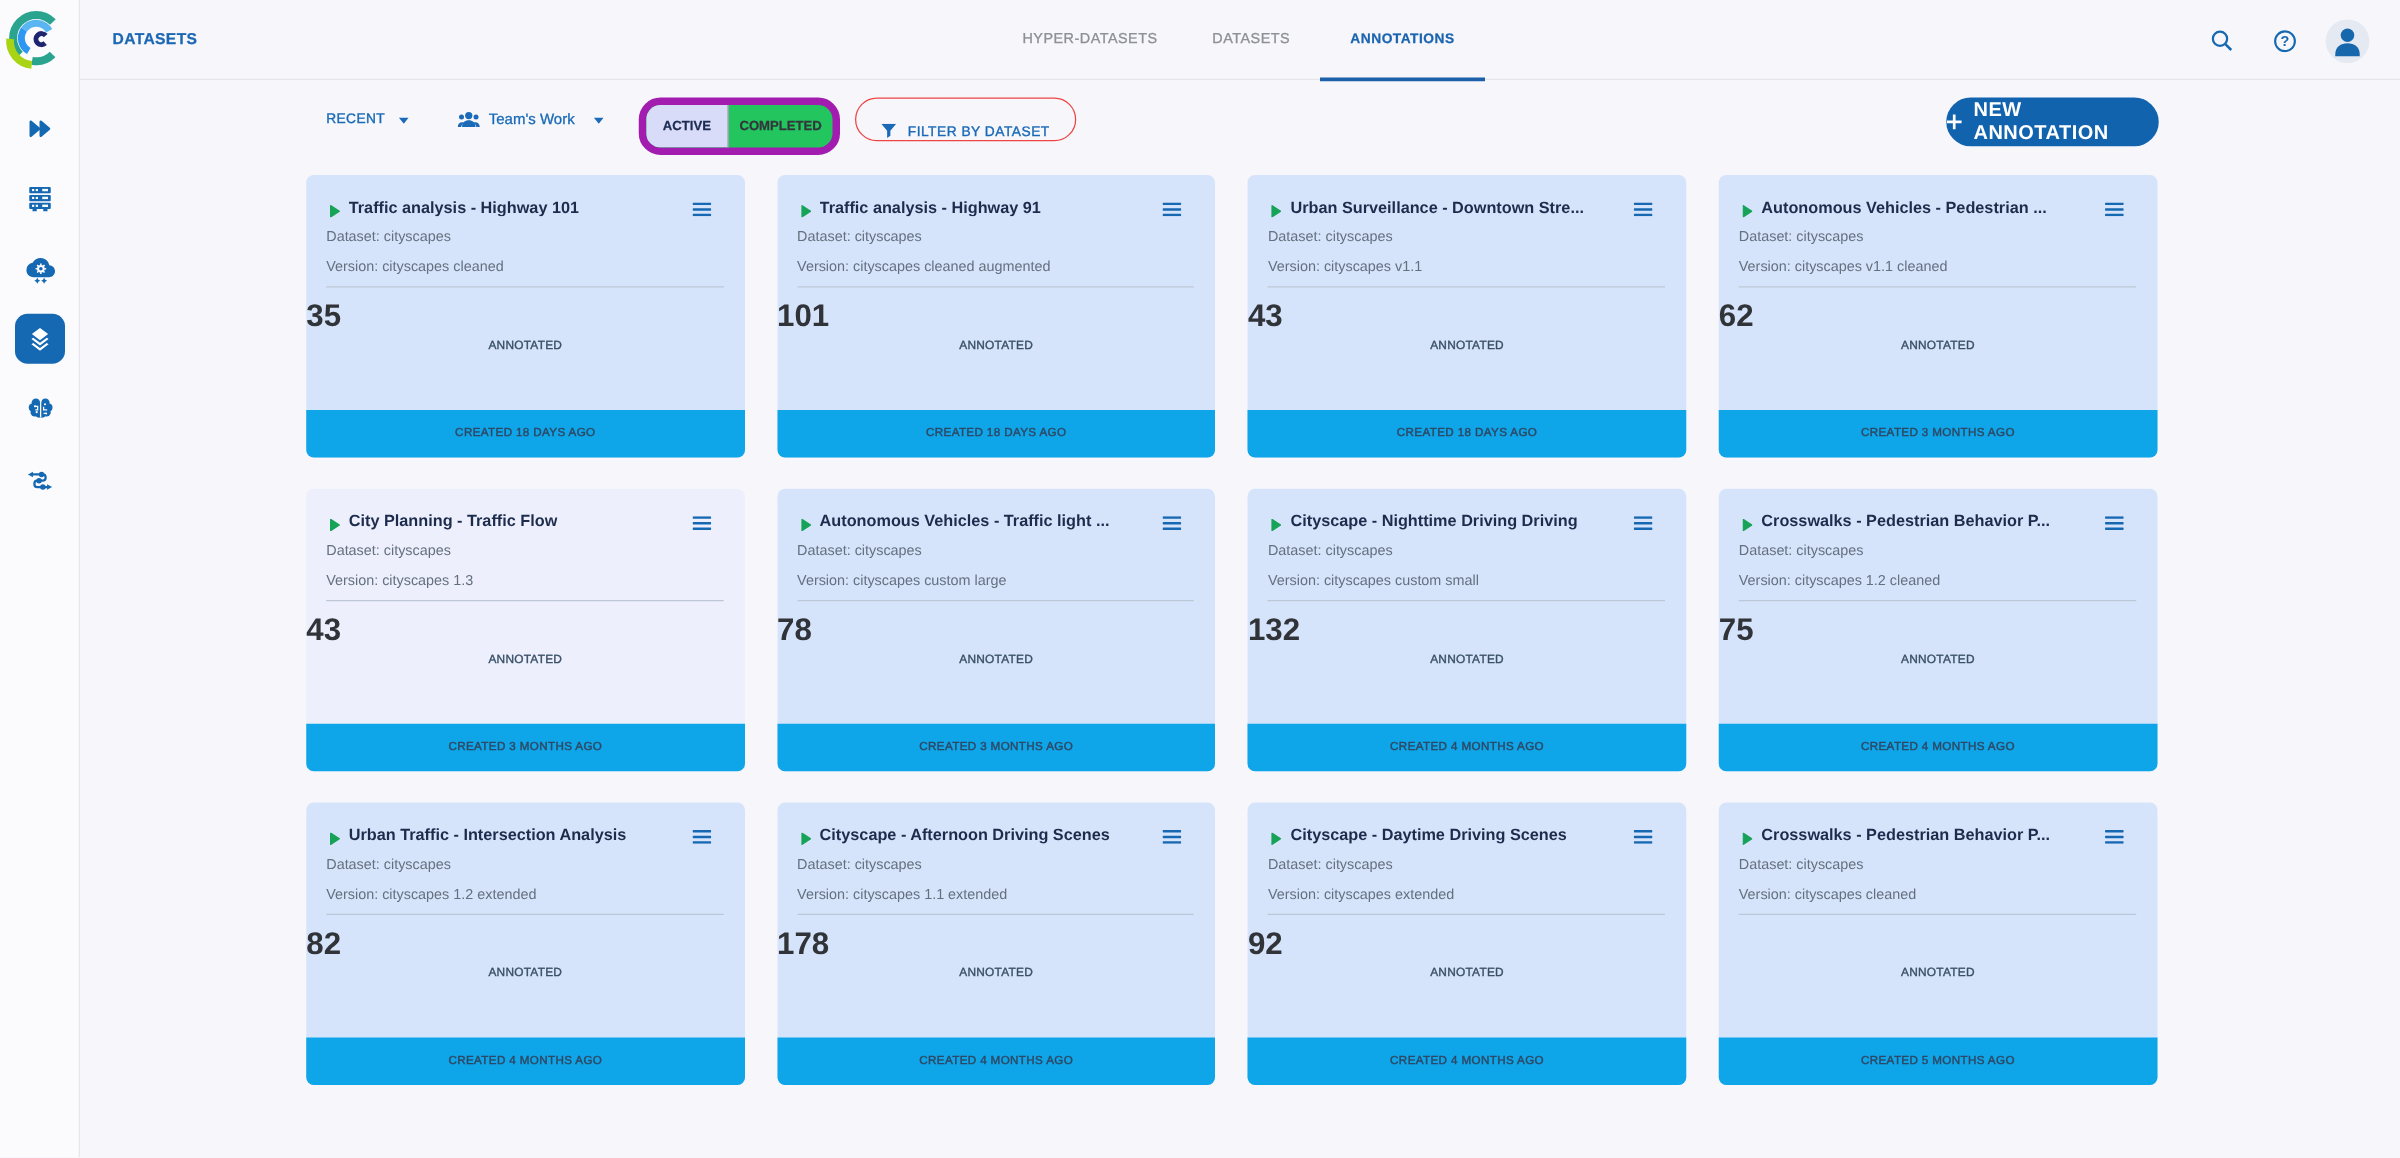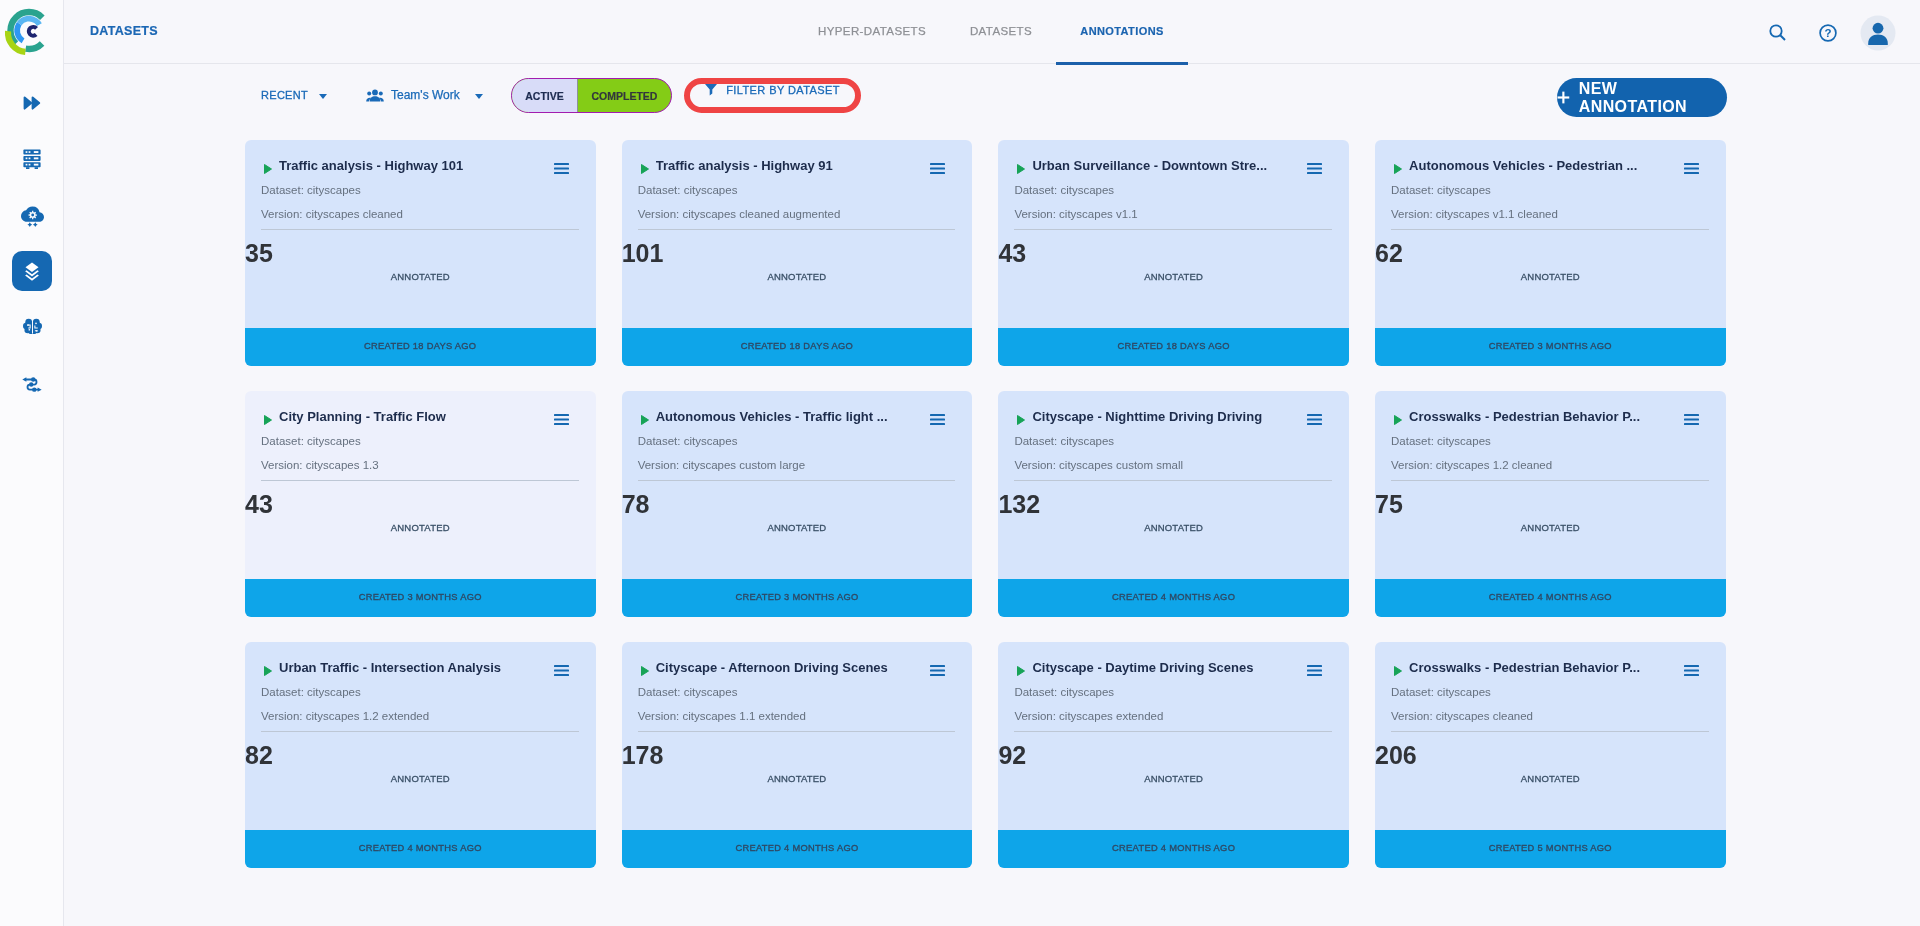--- a/index.html
+++ b/index.html
@@ -12,24 +12,24 @@
 .active-sq{position:absolute;left:12px;top:251px;width:40px;height:40px;background:#1568b2;border-radius:10px;display:flex;align-items:center;justify-content:center}
 
 .hline{position:absolute;left:64px;top:63px;width:1856px;height:1px;background:#e5e6ec}
 .ptitle{position:absolute;left:90px;top:24px;font-size:12.5px;font-weight:700;color:#1b67b4;letter-spacing:.3px;-webkit-text-stroke:.2px #1b67b4}
 .tab{position:absolute;top:25px;transform:translateX(-50%);font-size:11.5px;font-weight:500;color:#8e9095;letter-spacing:.4px;white-space:nowrap;-webkit-text-stroke:.25px #8e9095}
 .tab.on{color:#1b64b0;font-weight:700;font-size:11px;-webkit-text-stroke:.2px #1b64b0}
 .tabline{position:absolute;left:1056px;top:61.5px;width:132px;height:3.5px;background:#1c60aa}
 
 .tb-recent{position:absolute;left:261px;top:89px;font-size:11px;font-weight:500;color:#1a6ab8;letter-spacing:.3px;-webkit-text-stroke:.3px #1a6ab8}
 .tb-team{position:absolute;left:391px;top:88px;font-size:12px;font-weight:500;color:#1a6ab8;-webkit-text-stroke:.25px #1a6ab8}
-.seg{position:absolute;left:511px;top:78px;width:161px;height:35px;border:1px solid #a21caf;border-radius:17.5px;background:#84cc16;overflow:hidden;display:flex}
+.seg{position:absolute;left:511px;top:78px;width:161px;height:46px;border:6px solid #a21caf;border-radius:17.5px;background:#22c55e;overflow:hidden;display:flex}
 .seg .a{width:66px;background:#d8dcf8;border-right:1px solid #8c929c;display:flex;align-items:center;justify-content:center;font-size:10.5px;font-weight:700;color:#1e2c51;-webkit-text-stroke:.2px #1e2c51}
 .seg .b{flex:1;display:flex;align-items:center;justify-content:center;font-size:10.5px;font-weight:700;color:#33373c;-webkit-text-stroke:.2px #33373c}
-.fbtn{position:absolute;left:684px;top:78px;width:177px;height:35px;border:6px solid #ef4444;border-radius:17.5px;display:flex;align-items:flex-start;justify-content:center;gap:9px;color:#1b6ab8;font-size:11px;font-weight:500;letter-spacing:.4px;-webkit-text-stroke:.3px #1b6ab8}
+.fbtn{position:absolute;left:684px;top:78px;width:177px;height:35px;border:1px solid #ef4444;border-radius:17.5px;display:flex;align-items:flex-end;justify-content:center;gap:9px;color:#1b6ab8;font-size:11px;font-weight:500;letter-spacing:.4px;-webkit-text-stroke:.3px #1b6ab8}
 .nbtn{position:absolute;left:1557px;top:78px;width:170px;height:39px;background:#1263ae;border-radius:19.5px;display:flex;align-items:center;justify-content:center;gap:9px;color:#fff;font-size:16px;font-weight:700;letter-spacing:.4px}
 
 .grid{position:absolute;left:245px;top:140px;display:grid;grid-template-columns:repeat(4,350.5px);grid-auto-rows:226px;column-gap:26.2px;row-gap:25px}
 .card{position:relative;background:#d6e4fb;border-radius:6px}
 .card.lite{background:#edf0fc}
 .chead{position:absolute;left:19px;top:13px;right:46px;height:24px;display:flex;align-items:center}
 .chead svg{flex:0 0 auto;margin-right:7px}
 .ctitle{font-size:13px;font-weight:700;color:#1d2c4c;white-space:nowrap;overflow:hidden}
 .cmenu{position:absolute;right:27px;top:20px}
 .meta{position:absolute;left:16px;font-size:11.5px;color:#65707f}
@@ -421,17 +421,16 @@
         <div class="ctitle">Crosswalks - Pedestrian Behavior P...</div>
       </div>
       <div class="cmenu"><svg width="15" height="11" viewBox="0 0 15 11" fill="#1568b1">
           <rect x="0" y="0" width="15" height="2" rx="0.6"></rect>
           <rect x="0" y="4.5" width="15" height="2" rx="0.6"></rect>
           <rect x="0" y="9" width="15" height="2" rx="0.6"></rect>
         </svg></div>
       <div class="meta m1">Dataset: cityscapes</div>
       <div class="meta m2">Version: cityscapes cleaned</div>
       <div class="cdiv"></div>
-      <div class="num">206</div>
       <div class="annot">ANNOTATED</div>
       <div class="cfoot">CREATED 5 MONTHS AGO</div>
     </div>
 </div>
 
 </body></html>

